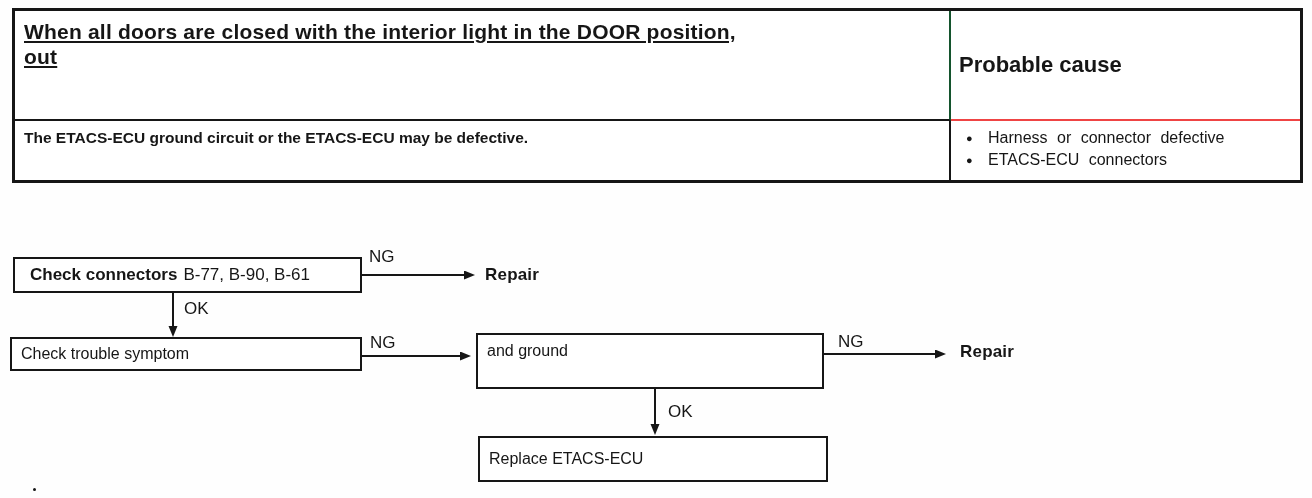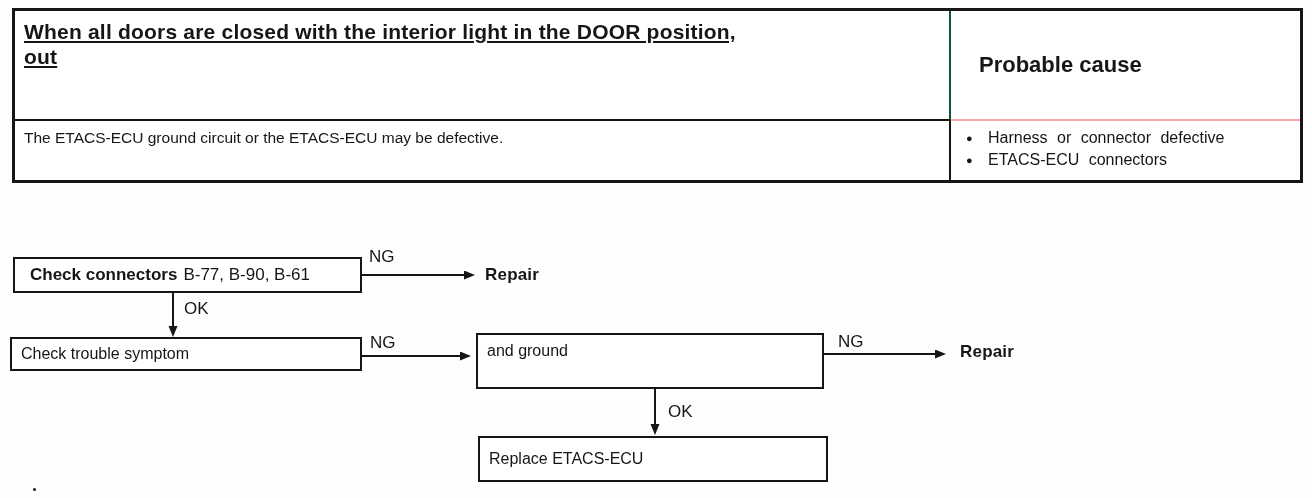--- a/index.html
+++ b/index.html
@@ -16,27 +16,27 @@
     border:3px solid #161616; background:#ffffff;
     display:grid; grid-template-columns:936px 1fr; grid-template-rows:110px 1fr;
   }
   .cell-symptom-head {
     border-right:2px solid #14532d; border-bottom:2px solid #161616;
     padding:9px 12px 0 9px;
     font-weight:bold; font-size:21px; line-height:24.5px; letter-spacing:0.2px;text-decoration:underline;
   }
   .cell-symptom-head span { display:block; }
   .cell-cause-head {
-    border-bottom:2px solid #fca5a5;
-    display:flex; align-items:center; padding-left:28px;
+    border-bottom:2px solid #ef4444;
+    display:flex; align-items:center; padding-left:8px;
     font-weight:bold; font-size:22px;
   }
   .cell-symptom-body {
     border-right:2px solid #161616;
-    padding:8px 10px 0 9px; font-size:15.5px;
+    padding:8px 10px 0 9px; font-size:15.5px;font-weight:bold;
   }
   .cell-cause-body { padding:6px 6px 0 8px; font-size:16px; word-spacing:5px; }
   .cause-item { display:flex; line-height:22px; }
   .cause-bullet { width:29px; padding-left:7px; font-size:11px; line-height:22px; word-spacing:0; }
 
   
   .fbox {
     position:absolute; border:2px solid #161616; background:#ffffff;
     display:flex; align-items:center; padding-left:9px; font-size:16px;
     white-space:nowrap;

